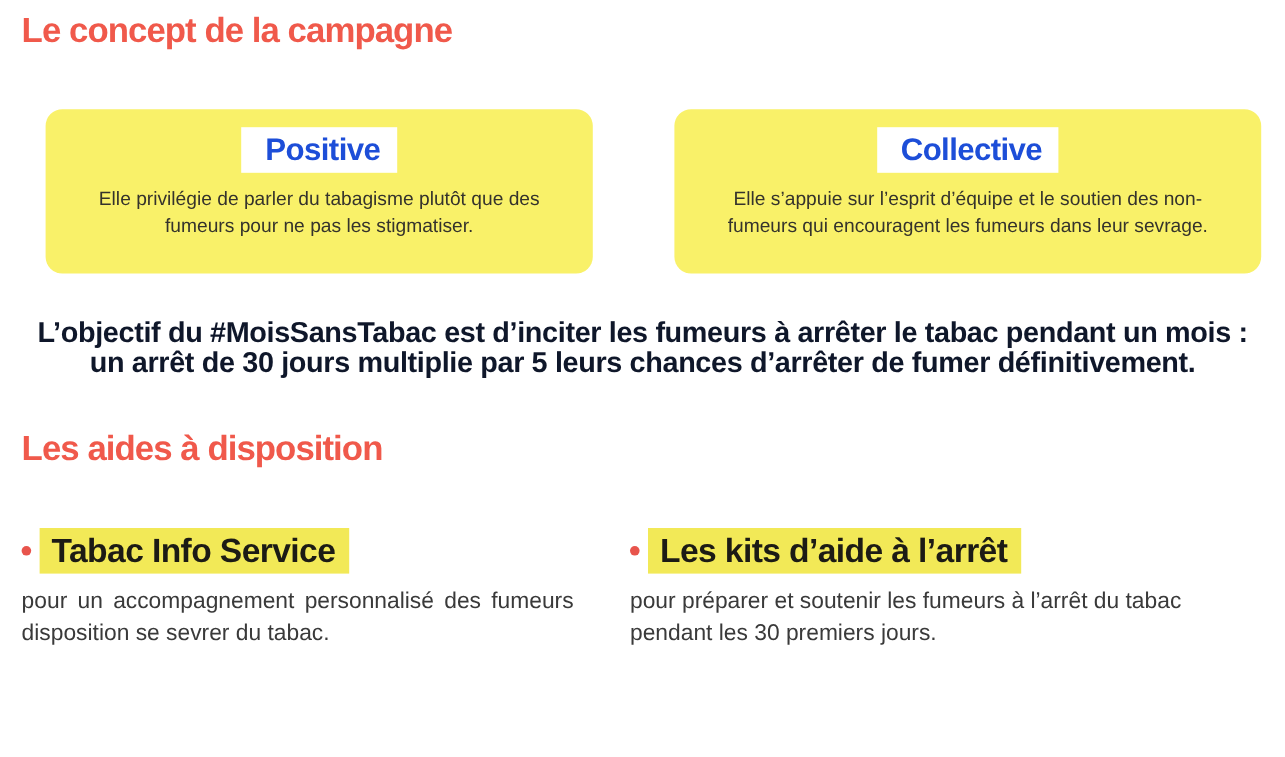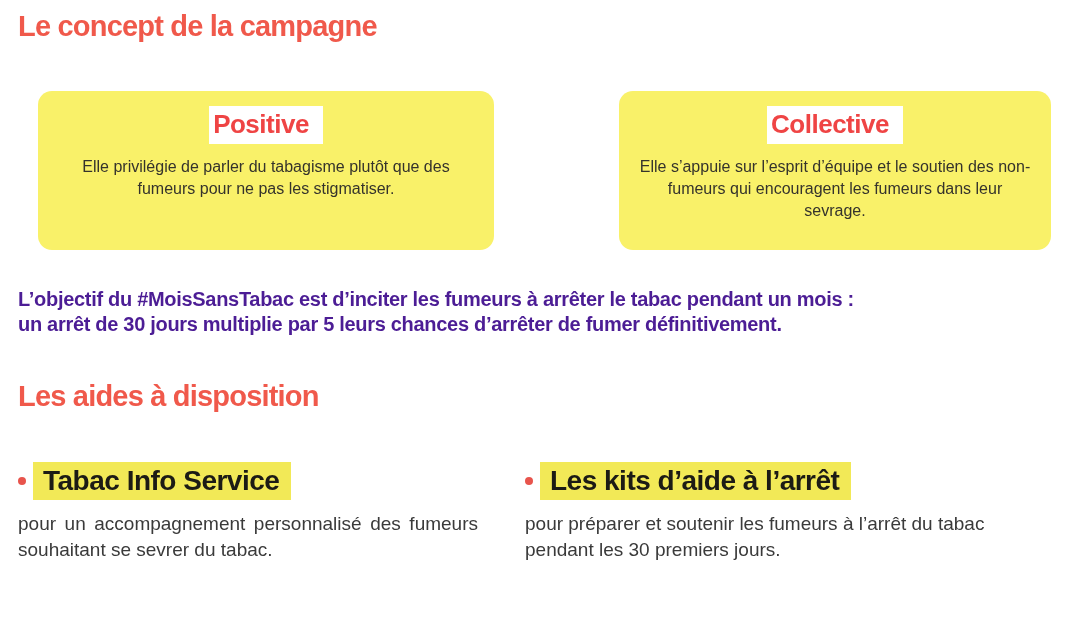--- a/index.html
+++ b/index.html
@@ -38,47 +38,48 @@
     gap: 64px;
   }
   .card {
     background: #f9f169;
     border-radius: 14px;
     box-sizing: border-box;
     padding: 15px 18px 16px 18px;
     text-align: center;
   }
   .card-positive  { width: 456px; }
-  .card-collective{ width: 432px; }
+  .card-collective{ width: 489px; }
   .card-title {
     display: inline-block;
     background: #ffffff;
-    color: #ef4444;
+    color: #1d4ed8;
     font-size: 26px;
     line-height: 30px;
     font-weight: 700;
     font-stretch: condensed;
     letter-spacing: -0.5px;
-    padding: 3px 14px 5px 4px;
+    padding: 3px 14px 5px 20px;
   }
   .card-body {
     margin: 12px auto 12px auto;
     font-size: 16px;
     line-height: 22px;
     color: #35332c;
     max-width: 430px;
   }
   
   .objective {
     margin: 37px auto 0 auto;
-    font-size: 20px;
+    text-align: center;
+    font-size: 24px;
     line-height: 25px;
     font-weight: 700;
     letter-spacing: -0.3px;
-    color: #4c1d95;
+    color: #0f172a;
   }
   .objective .line { display: block; }
   
   .aides-heading { margin-top: 41px; }
   .aides-row {
     display: flex;
     margin-top: 48px;
     gap: 30px;
   }
   .aide-col-left  { width: 460px; flex: 0 0 460px; }
@@ -148,21 +149,21 @@
   </p>
 
   <h1 class="section-heading aides-heading">Les aides à disposition</h1>
 
   <div class="aides-row">
     <div class="aide-col-left">
       <div class="aide-item-head">
         <span class="bullet-dot"></span>
         <span class="aide-label">Tabac Info Service</span>
       </div>
-      <p class="aide-desc justified">pour un accompagnement personnalisé des fumeurs souhaitant se sevrer du tabac.</p>
+      <p class="aide-desc justified">pour un accompagnement personnalisé des fumeurs disposition se sevrer du tabac.</p>
     </div>
 
     <div class="aide-col-right">
       <div class="aide-item-head">
         <span class="bullet-dot"></span>
         <span class="aide-label">Les kits d’aide à l’arrêt</span>
       </div>
       <p class="aide-desc">pour préparer et soutenir les fumeurs à l’arrêt du tabac pendant les 30 premiers jours.</p>
     </div>
   </div>

